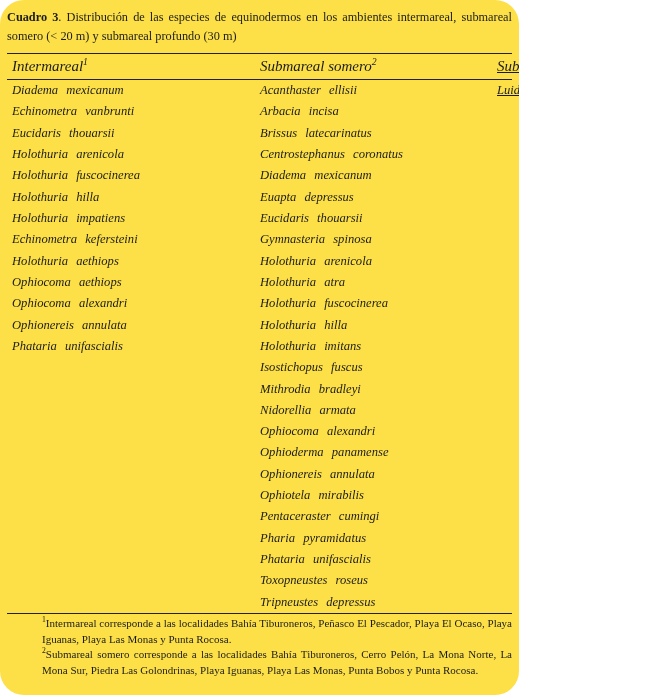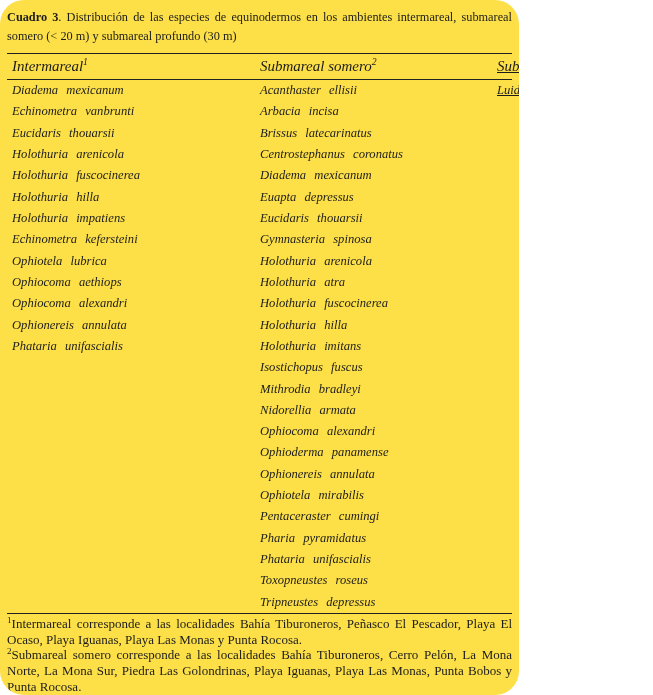--- a/index.html
+++ b/index.html
@@ -50,24 +50,25 @@
     display: flex;
     align-items: center;
     font-style: italic;
     font-size: 12.6px;
     word-spacing: 5px;
     padding-left: 5px;
     white-space: nowrap;
   }
   .footnotes { padding-top: 2px; }
   .fn {
-    font-size: 13px;
+    font-size: 11px;
     line-height: 15.8px;
     text-align: justify;
     color: #1c1c1c;
+    margin-left: 35px;
   }
   .fn sup { font-size: 0.7em; }
 </style>
 </head>
 <body>
 
 <div class="page">
   <div class="inner">
 
     <p class="caption"><b>Cuadro 3</b><span>. Distribución de las especies de equinodermos en los ambientes intermareal, submareal somero (&lt; 20 m) y submareal profundo (30 m)</span></p>
@@ -85,21 +86,21 @@
     <div class="body-row" id="body-row">
         <div class="bcol c0">
           <div class="species">Diadema mexicanum</div>
           <div class="species">Echinometra vanbrunti</div>
           <div class="species">Eucidaris thouarsii</div>
           <div class="species">Holothuria arenicola</div>
           <div class="species">Holothuria fuscocinerea</div>
           <div class="species">Holothuria hilla</div>
           <div class="species">Holothuria impatiens</div>
           <div class="species">Echinometra kefersteini</div>
-          <div class="species">Ophiotela lubrica</div>
+          <div class="species">Holothuria aethiops</div>
           <div class="species">Ophiocoma aethiops</div>
           <div class="species">Ophiocoma alexandri</div>
           <div class="species">Ophionereis annulata</div>
           <div class="species">Phataria unifascialis</div>
         </div>
         <div class="bcol c1">
           <div class="species">Acanthaster ellisii</div>
           <div class="species">Arbacia incisa</div>
           <div class="species">Brissus latecarinatus</div>
           <div class="species">Centrostephanus coronatus</div>

